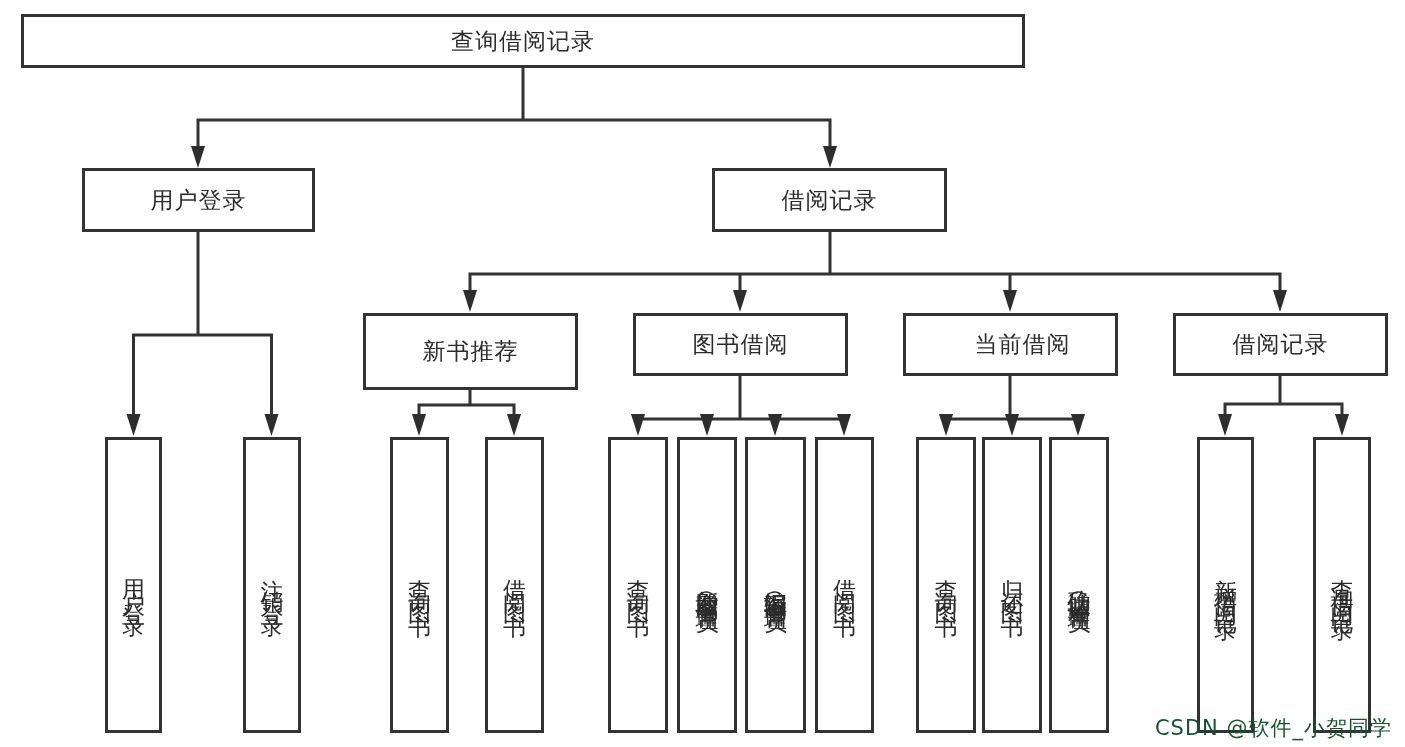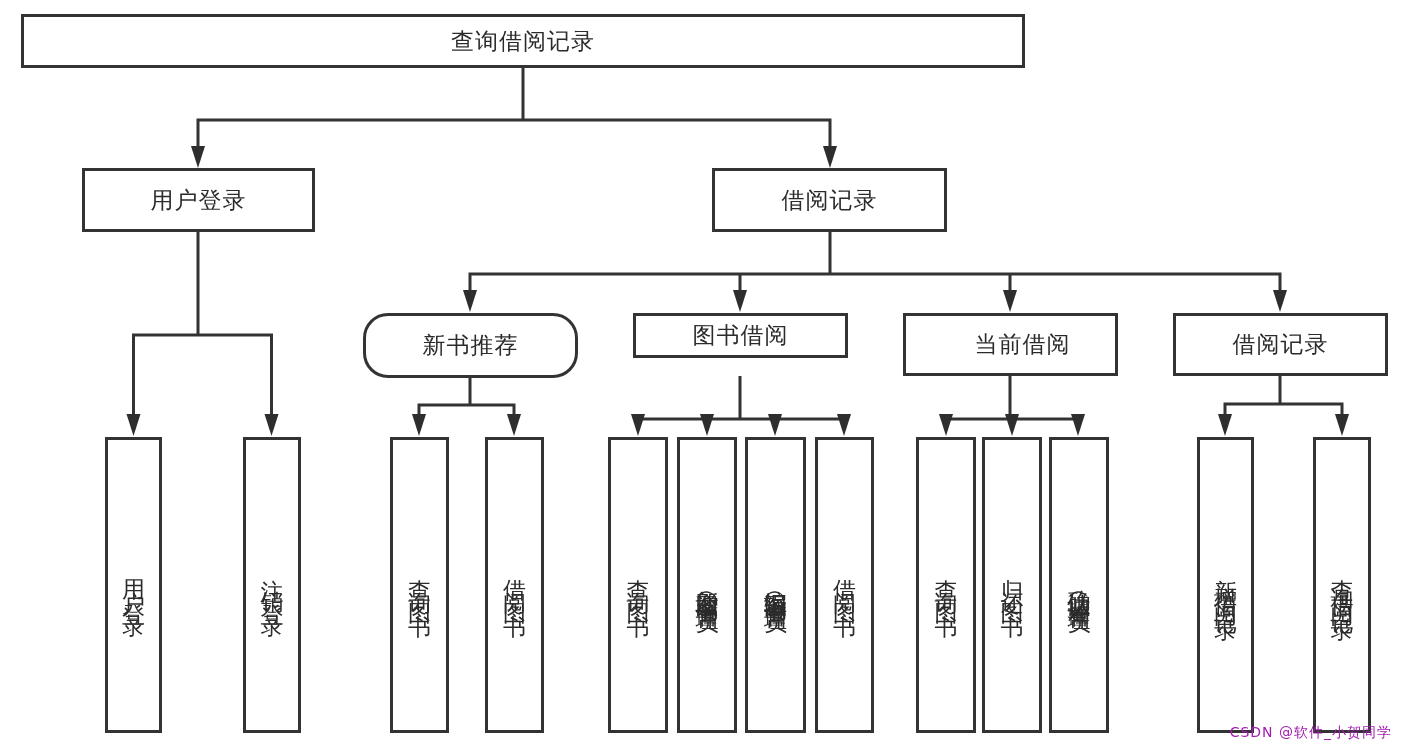--- a/index.html
+++ b/index.html
@@ -41,22 +41,22 @@
     text-orientation: mixed;
     line-height: 1;
   }
   .vbox.len4 { letter-spacing: 12px; }
   .vbox.len6 { letter-spacing: 8px; }
   .vbox.len9 { letter-spacing: 3px; }
   .watermark {
     position: absolute;
     right: 13px;
     bottom: 5px;
-    font-size: 14px;
-    color: #a21caf;
+    font-size: 21px;
+    color: #14532d;
     letter-spacing: 1px;
     white-space: nowrap;
     z-index: 5;
   }
 </style>
 </head>
 <body>
 
 <div class="page">
 
@@ -108,22 +108,22 @@
       <polygon points="1218,414 1232,414 1225,436"></polygon>
       <polygon points="1335,414 1349,414 1342,436"></polygon>
     </g>
   </svg>
 
   <div class="node hbox" style="left:21px; top:14px; width:1004px; height:54px;">查询借阅记录</div>
 
   <div class="node hbox" style="left:82px; top:168px; width:233px; height:64px;">用户登录</div>
   <div class="node hbox" style="left:712px; top:168px; width:235px; height:64px;">借阅记录</div>
 
-  <div class="node hbox" style="left:363px; top:313px; width:215px; height:65px;border-radius:25px;">新书推荐</div>
-  <div class="node hbox" style="left:633px; top:313px; width:215px; height:45px;">图书借阅</div>
+  <div class="node hbox" style="left:363px; top:313px; width:215px; height:77px;">新书推荐</div>
+  <div class="node hbox" style="left:633px; top:313px; width:215px; height:63px;">图书借阅</div>
   <div class="node hbox" style="left:903px; top:313px; width:215px; height:63px;padding-left:24px;">当前借阅</div>
   <div class="node hbox" style="left:1173px; top:313px; width:215px; height:63px;">借阅记录</div>
 
   <div class="node vbox len4" style="left:105px; width:57px;">用户登录</div>
   <div class="node vbox len4" style="left:243px; width:58px;">注销登录</div>
 
   <div class="node vbox len4" style="left:390px; width:59px;">查询图书</div>
   <div class="node vbox len4" style="left:485px; width:59px;">借阅图书</div>
 
   <div class="node vbox len4" style="left:608px; width:60px;">查询图书</div>

